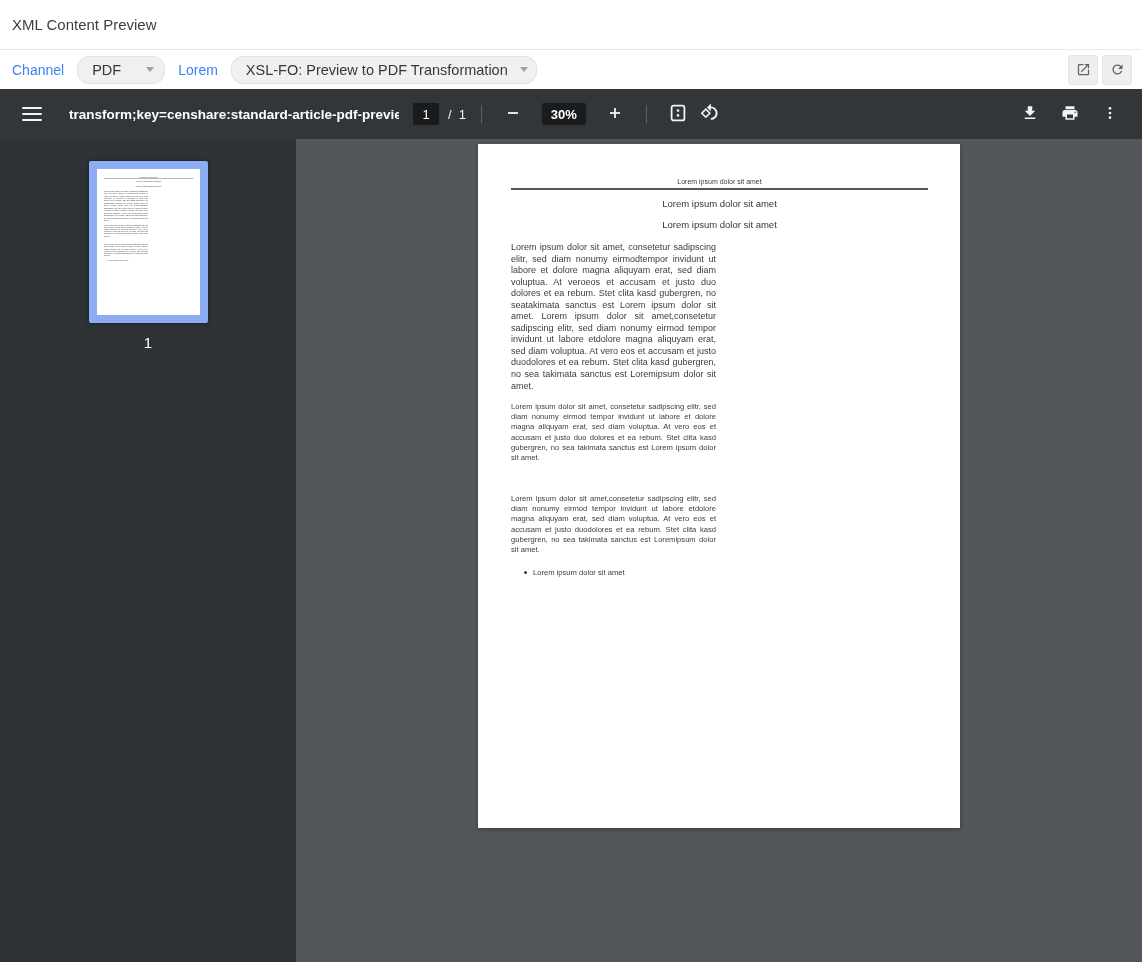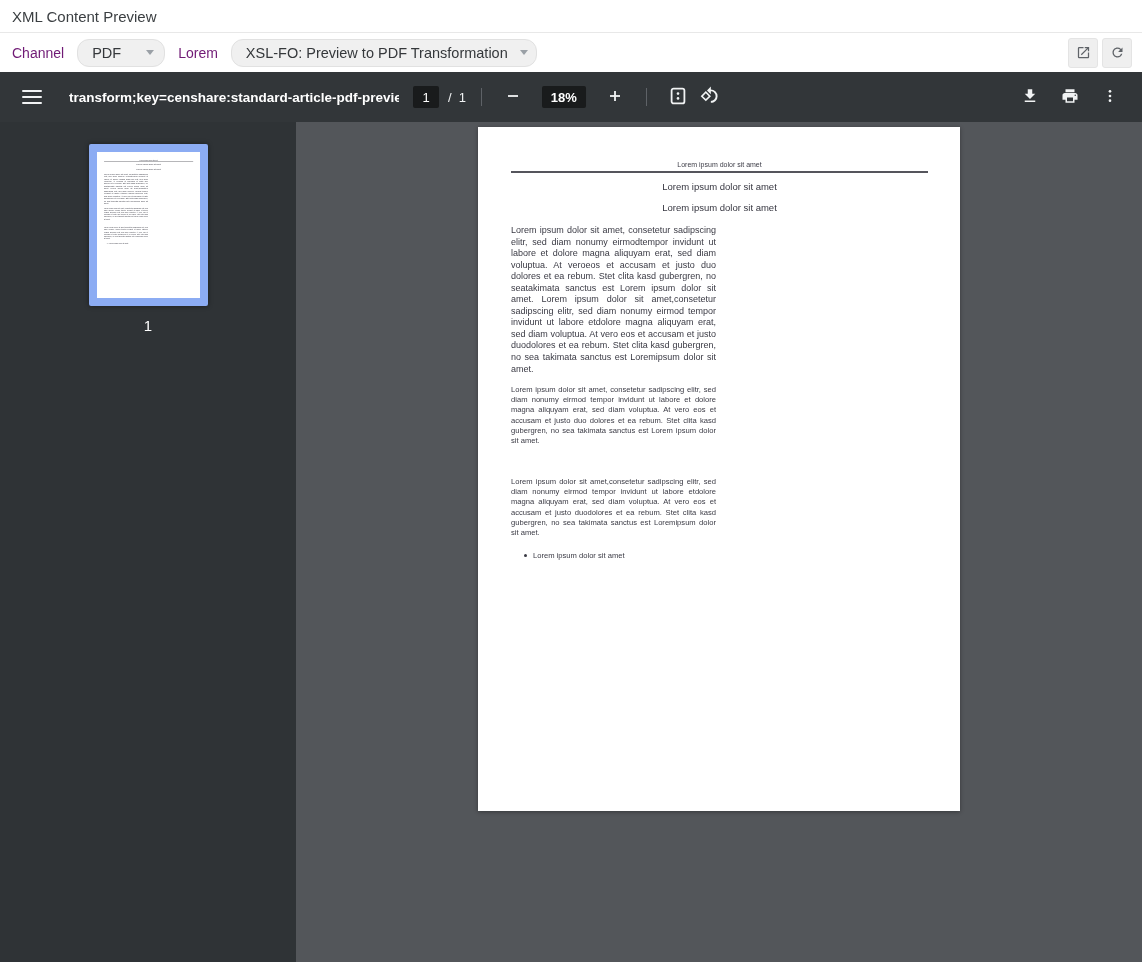--- a/index.html
+++ b/index.html
@@ -5,30 +5,30 @@
   * { box-sizing: border-box; margin: 0; padding: 0; }
   html, body { width: 1142px; height: 962px; overflow: hidden; }
   body { font-family: "Liberation Sans", sans-serif; background: #fff; }
 
   .window { width: 1142px; height: 962px; display: flex; flex-direction: column; }
 
   
   .titlebar {
     height: 30px; flex: 0 0 30px; background: #fff;
     border-bottom: 1px solid #e8e8e8;
-    display: flex; align-items: center; padding: 16px 12px;
+    display: flex; align-items: flex-end; padding: 16px 12px; margin-top: 17px;
   }
   .titlebar .title { font-size: 15px; color: #3b3f42; }
 
   
   .controls-row {
     height: 39px; flex: 0 0 39px; background: #fff;
     display: flex; align-items: center; padding: 0 10px 0 12px;
   }
-  .ctl-label { font-size: 14px; color: #701a75; margin-right: 13px; }
+  .ctl-label { font-size: 14px; color: #3b82f6; margin-right: 13px; }
   .select {
     height: 28px; background: #f0f0f0; border: 1px solid #e1e1e1; border-radius: 12px;
     display: flex; align-items: center; justify-content: space-between;
     padding: 0 10px 0 14px; cursor: default;
   }
   .select .sel-value { font-size: 14.5px; color: #35383b; white-space: nowrap; }
   .select-channel { width: 88px; margin-right: 13px; }
   .select-view { width: 306px; }
   .caret {
     width: 0; height: 0; margin-left: 12px;
@@ -167,21 +167,21 @@
       <span class="page-sep">/</span>
       <span class="page-total">1</span>
       <span class="tb-divider"></span>
       <button class="tb-btn tb-icon-btn">
         <span>
           <svg width="16" height="16" viewBox="0 0 16 16">
               <rect x="3" y="7.1" width="10" height="1.8" fill="#f1f3f4"></rect>
             </svg>
         </span>
       </button>
-      <span class="zoom-box">18%</span>
+      <span class="zoom-box">30%</span>
       <button class="tb-btn tb-icon-btn">
         <span>
           <svg width="16" height="16" viewBox="0 0 16 16">
               <rect x="3" y="7.1" width="10" height="1.8" fill="#f1f3f4"></rect>
               <rect x="7.1" y="3" width="1.8" height="10" fill="#f1f3f4"></rect>
             </svg>
         </span>
       </button>
       <span class="tb-divider"></span>
       <button class="tb-btn tb-icon-btn">

